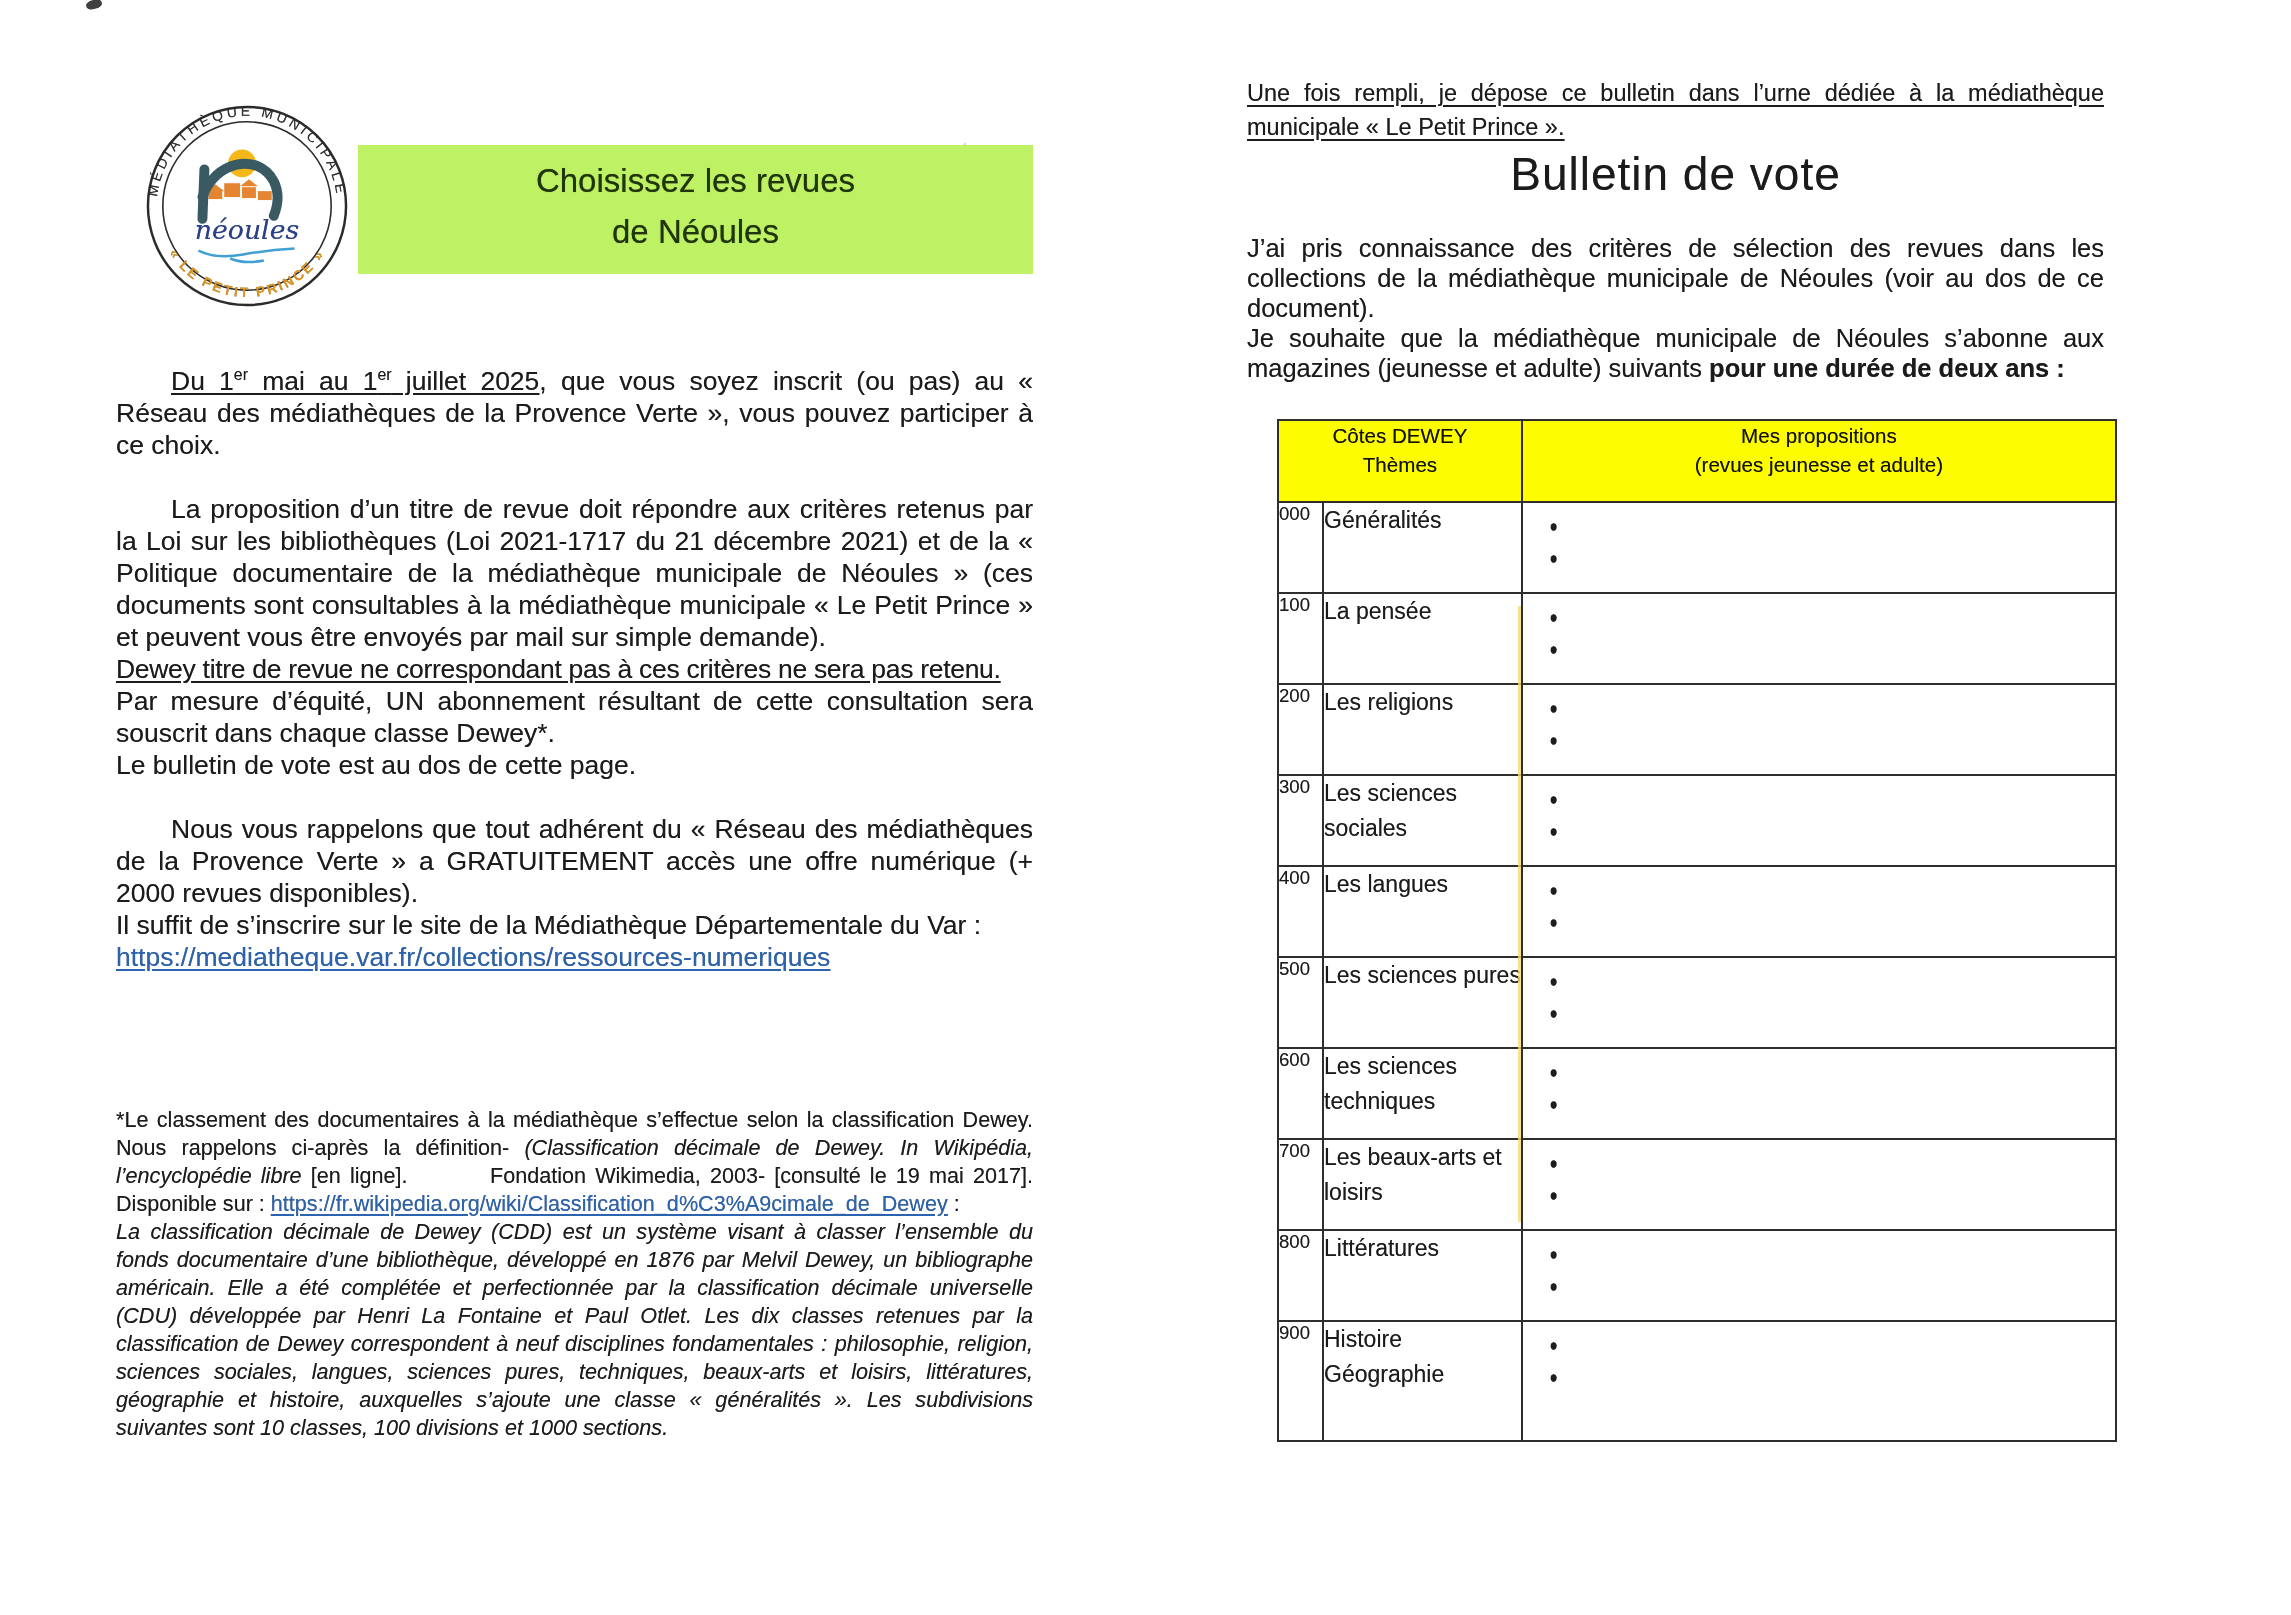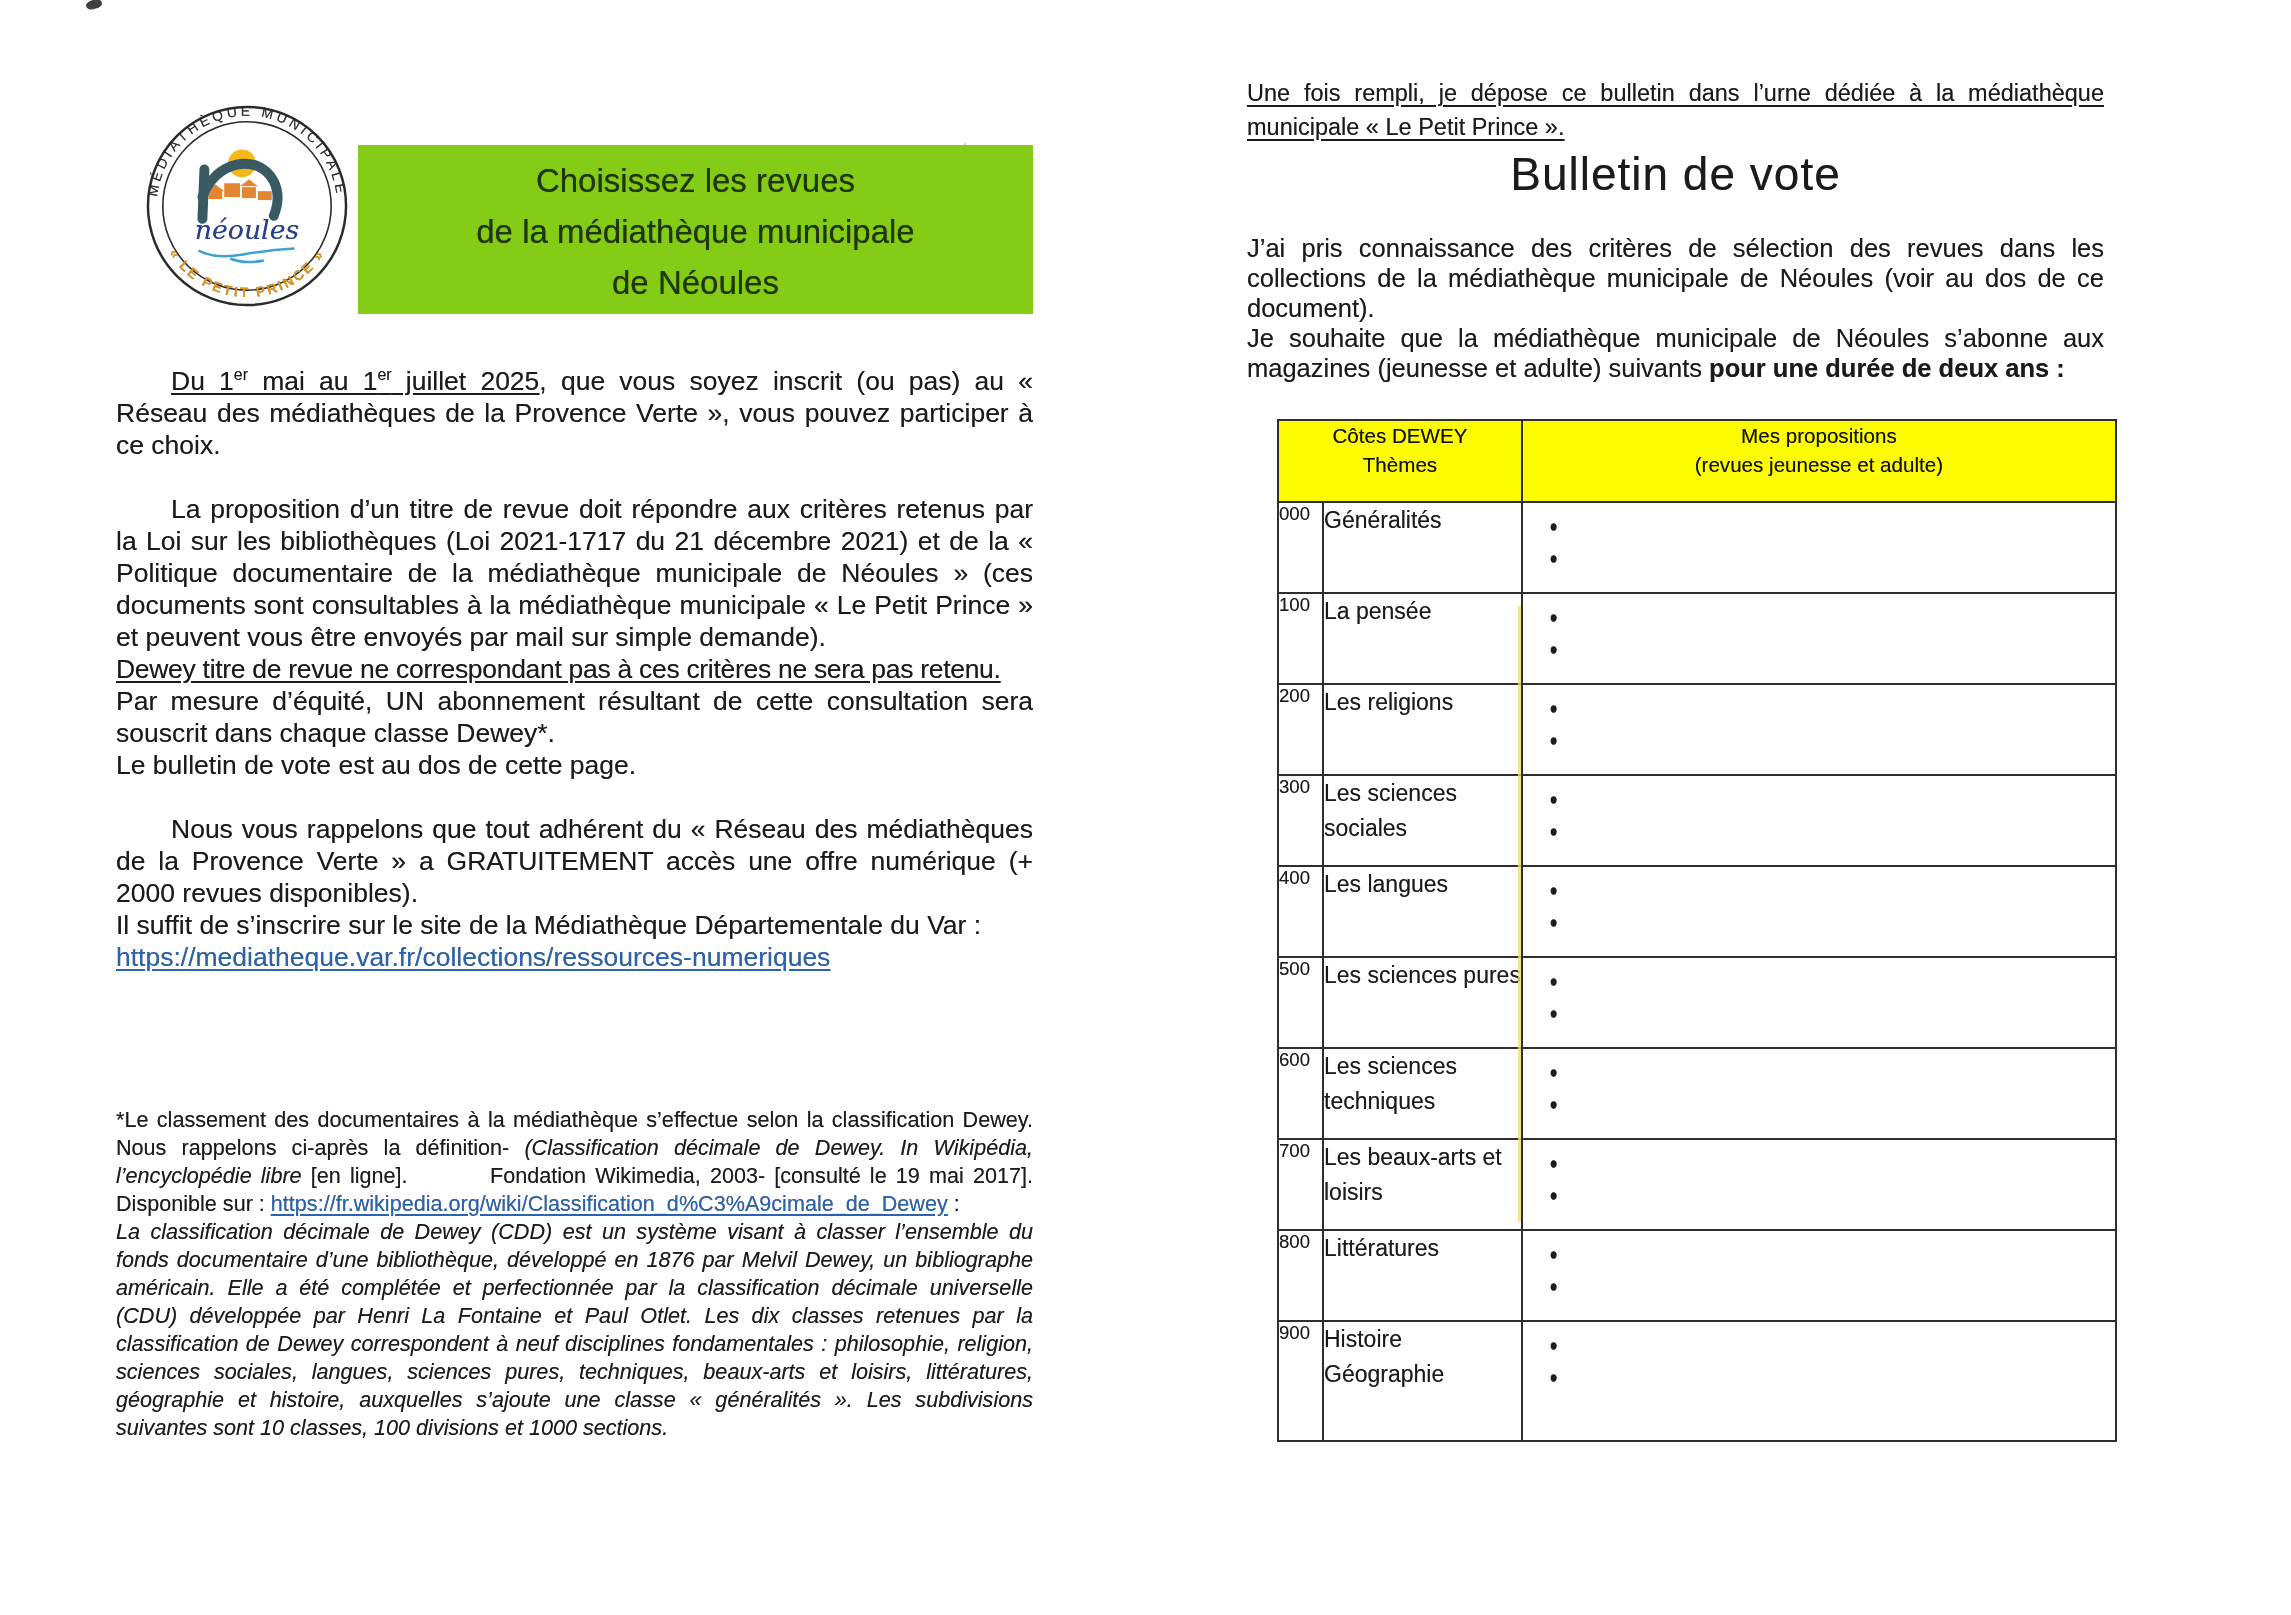--- a/index.html
+++ b/index.html
@@ -14,22 +14,22 @@
   .u { text-decoration:underline; text-underline-offset:2.9px; }
   sup { font-size:0.6em; line-height:0; }
   .nowrap { white-space:nowrap; letter-spacing:-0.3px; }
   .gap { margin-bottom:32px; }
   .indent { text-indent:55px; }
   .doclink { color:#2a63b0; text-decoration:underline; text-underline-offset:2.9px; cursor:pointer; }
 
   
   .logo { left:143px; top:100px; }
   .green-box {
-    left:358px; top:145px; width:675px; height:169px; box-sizing:border-box;
-    background:#84cc16; color:#20350a; text-align:center;
+    left:358px; top:145px; width:675px; height:129px; box-sizing:border-box;
+    background:#bef264; color:#20350a; text-align:center;
     font-size:33px; line-height:51px; padding-top:9.8px;
     text-shadow:0 0 0.7px rgba(20,40,0,0.65);
   }
   .left-block { left:116px; top:365px; width:917px; font-size:26.5px; line-height:32px; text-align:justify; }
   .footnote { left:116px; top:1106px; width:917px; font-size:21.6px; line-height:28px; text-align:justify; }
   .pencil { left:947px; top:137px; width:2px; height:57px; background:#9aa0a0; opacity:0.45; transform:rotate(38deg); }
   .speck { left:86px; top:0px; width:15.7px; height:8.8px; background:#1f1f1f; opacity:0.85; transform:rotate(-14deg); border-radius:45%; }
 
   
   .deposit-note {
@@ -91,21 +91,20 @@
       </g>
       <text x="105" y="140" text-anchor="middle" font-family="DejaVu Serif, serif" font-style="italic" font-size="27" fill="#27418c">néoules</text>
       <g stroke="#3fa0d4" fill="none" stroke-width="2.5">
         <path d="M 56,152 q 18,9 45,4 t 52,-6"></path>
         <path d="M 88,160 q 14,6 34,2"></path>
       </g>
     </svg>
 
     <div class="abs green-box">
       <div>Choisissez les revues</div>
-      <div>de la médiathèque municipale</div>
       <div>de Néoules</div>
     </div>
 
     <div class="abs left-block">
       <p class="indent gap"><span class="u"><span>Du 1</span><sup>er</sup><span> mai au 1</span><sup>er</sup><span> juillet 2025</span></span><span>, que vous soyez inscrit (ou pas) au « Réseau des médiathèques de la Provence Verte », vous pouvez participer à ce choix.</span></p>
       <p class="indent">La proposition d’un titre de revue doit répondre aux critères retenus par la Loi sur les bibliothèques (Loi 2021-1717 du 21 décembre 2021) et de la « Politique documentaire de la médiathèque municipale de Néoules » (ces documents sont consultables à la médiathèque municipale « Le Petit Prince » et peuvent vous être envoyés par mail sur simple demande).</p>
       <p class="u nowrap">Dewey titre de revue ne correspondant pas à ces critères ne sera pas retenu.</p>
       <p>Par mesure d’équité, UN abonnement résultant de cette consultation sera souscrit dans chaque classe Dewey*.</p>
       <p class="gap">Le bulletin de vote est au dos de cette page.</p>
       <p class="indent">Nous vous rappelons que tout adhérent du « Réseau des médiathèques de la Provence Verte » a GRATUITEMENT accès une offre numérique (+ 2000 revues disponibles).</p>

